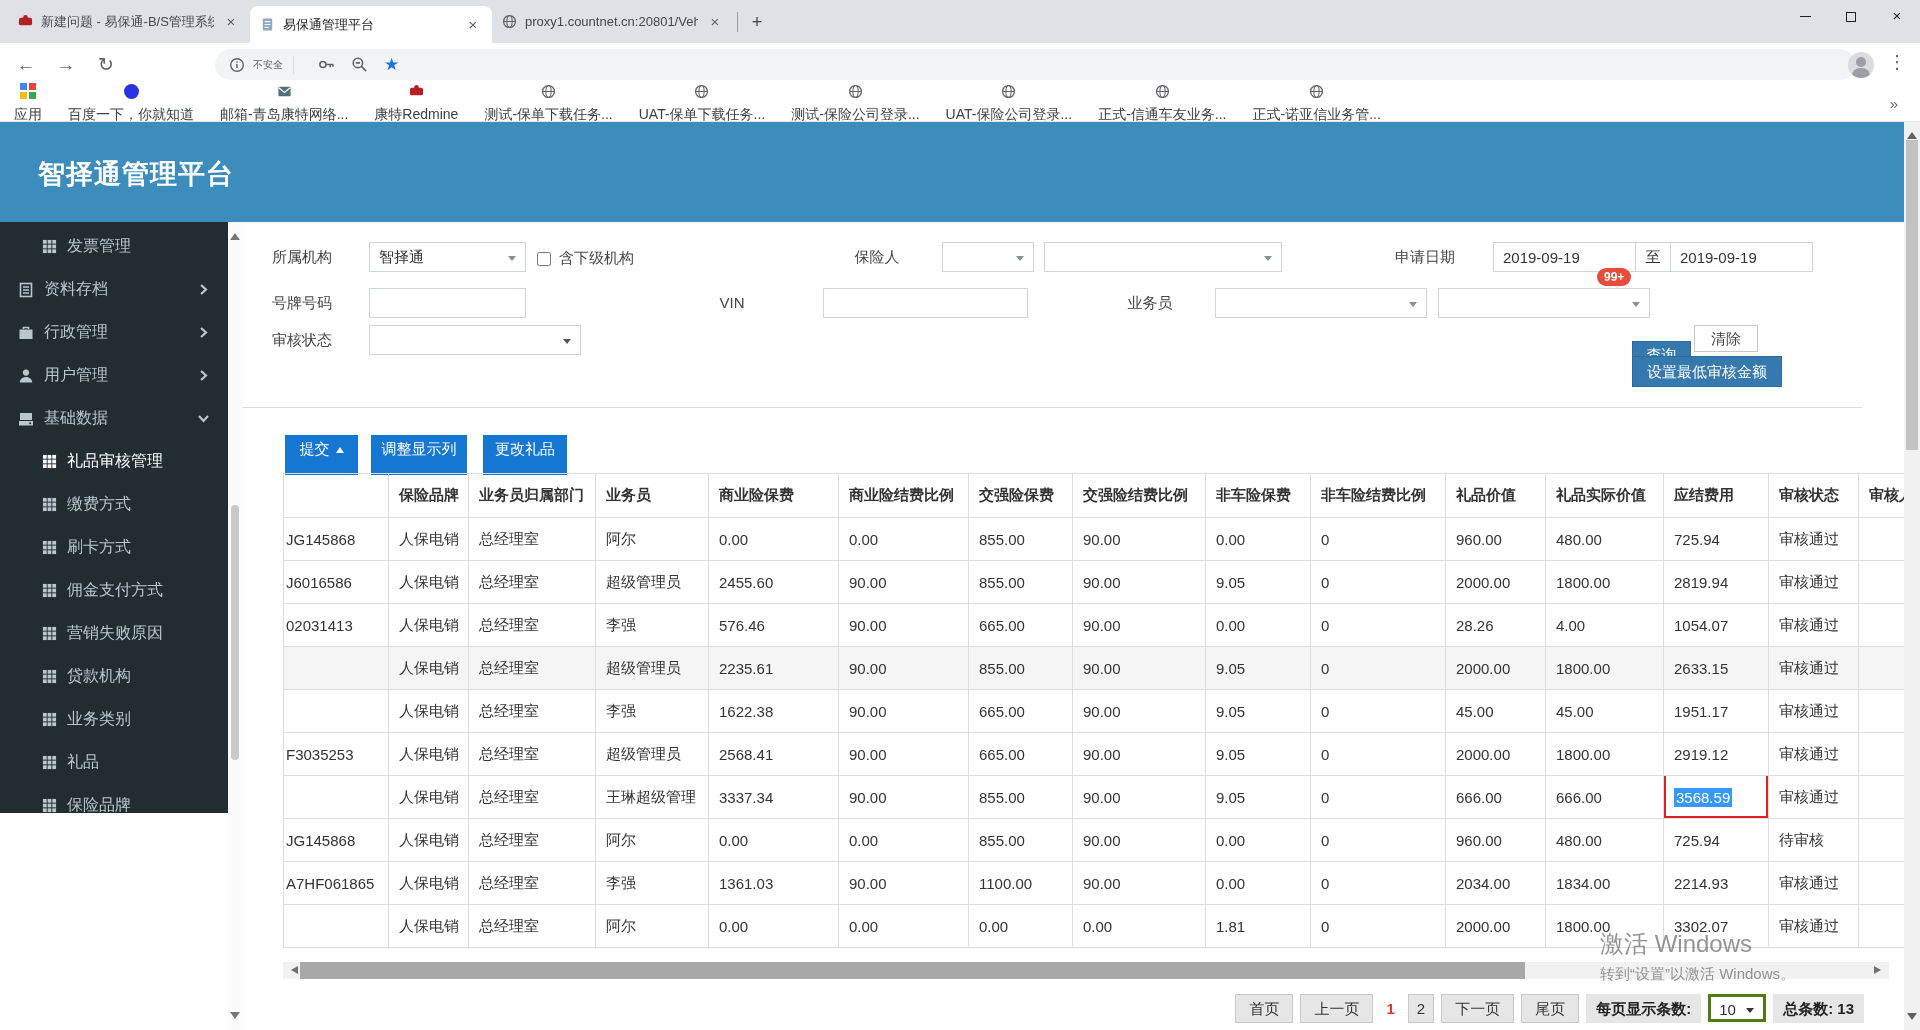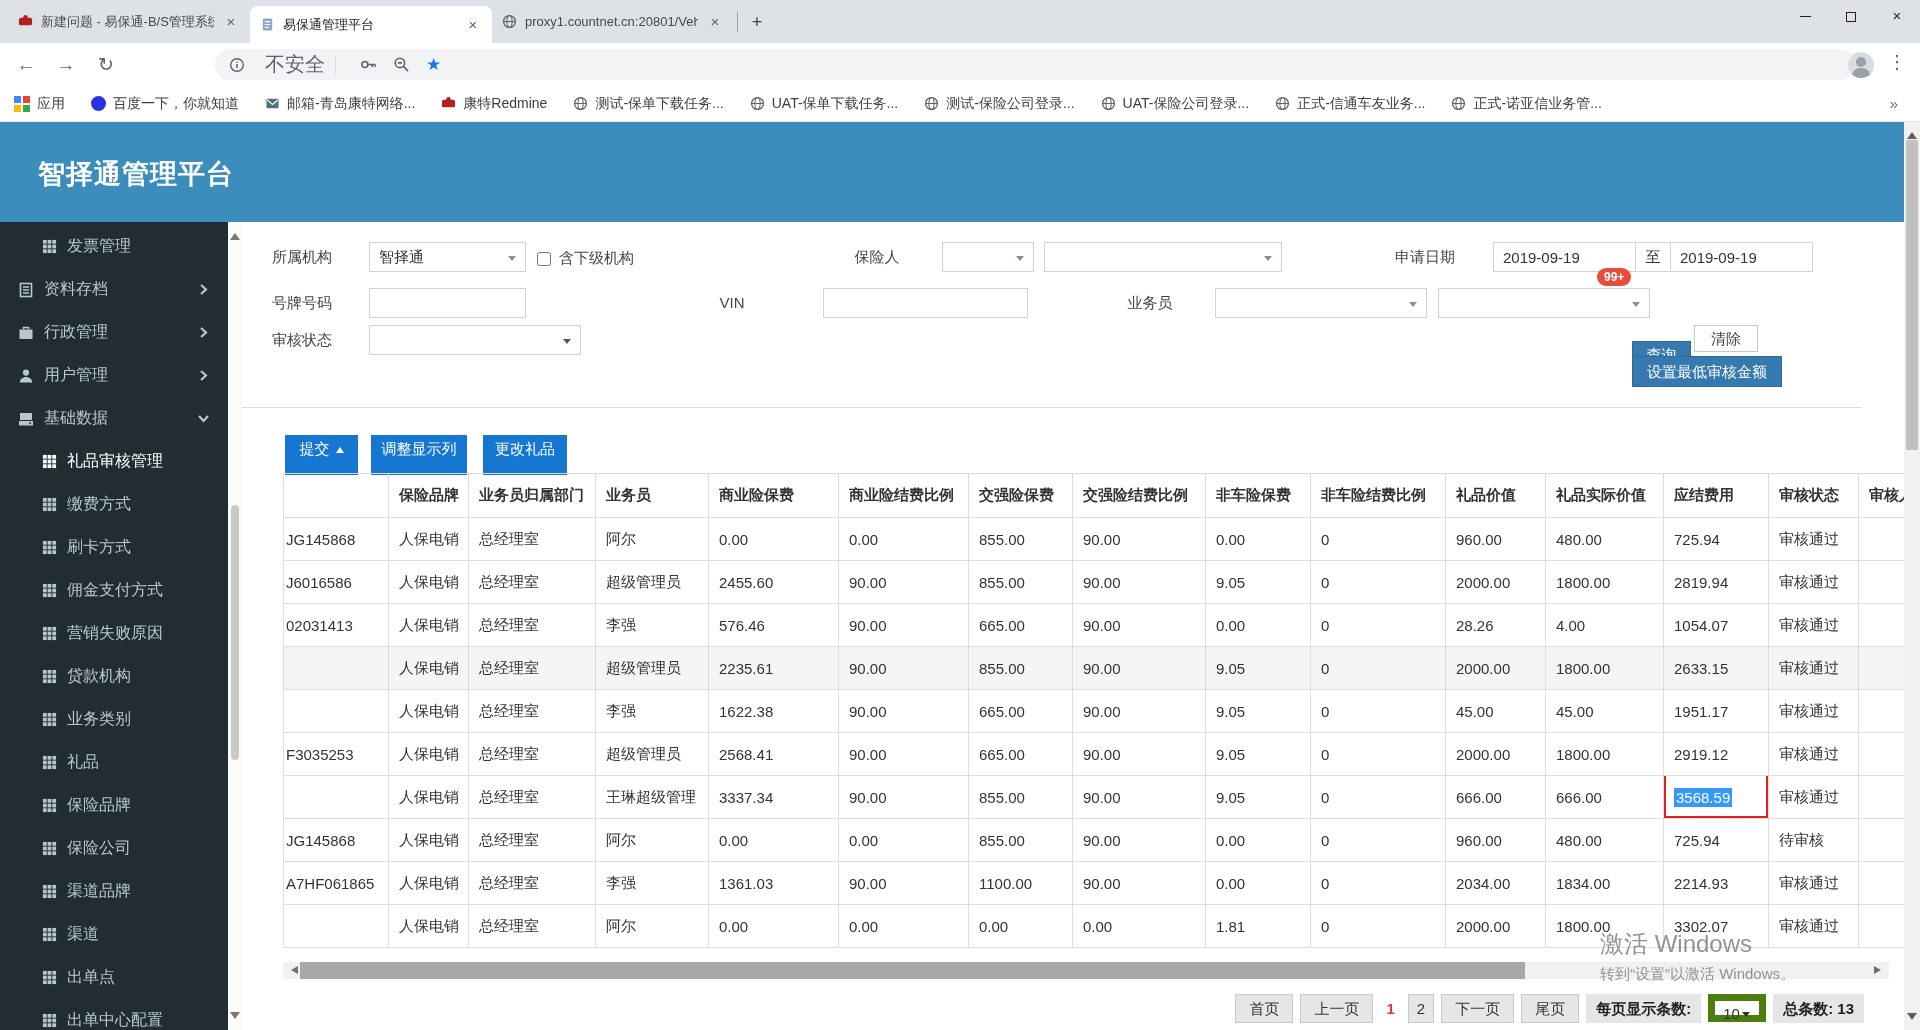--- a/index.html
+++ b/index.html
@@ -23,56 +23,56 @@
   .wc-min { right:92px; } .wc-max { right:46px; } .wc-close { right:0; font-size:15px; }
   .wc-min i { display:inline-block; width:11px; border-bottom:1.5px solid #222; vertical-align:middle; }
   .wc-max i { display:inline-block; width:10px; height:10px; border:1.3px solid #222; vertical-align:middle; }
 
   
   .navbar { position:absolute; left:0; top:43px; width:1920px; height:43px; background:#fff; }
   .nav-ic { position:absolute; top:8px; width:28px; height:28px; text-align:center; line-height:28px;
             font-size:19px; color:#5f6368; border-radius:50%; cursor:pointer; }
   .omnibox { position:absolute; left:215px; top:6px; width:1640px; height:31px; background:#f1f3f4;
              border-radius:16px; display:flex; align-items:center; padding:0 14px; }
-  .omni-sec { color:#5f6368; font-size:20px; margin:0 10px 0 20px; }
+  .omni-sec { color:#5f6368; font-size:10px; margin:0 10px 0 8px; }
   .omni-div { width:1px; height:18px; background:#dadce0; margin-right:12px; }
   .omni-url { font-size:15px; color:#202124; white-space:nowrap; overflow:hidden; flex:1; }
   .omni-right { display:flex; align-items:center; gap:16px; margin-left:12px; }
   .star { color:#1a73e8; font-size:17px; }
   .avatar-btn { position:absolute; right:46px; top:9px; width:26px; height:26px; border-radius:50%;
                 background:#dadce0; overflow:hidden; cursor:pointer; }
   .avatar-btn i, .hd-avatar i { display:block; background:#9aa0a6; border-radius:50%; }
   .avatar-btn .hd1 { width:10px; height:10px; margin:5px auto 1px; }
   .avatar-btn .bd1 { width:18px; height:12px; margin:0 auto; border-radius:8px 8px 0 0; }
   .kebab { position:absolute; right:14px; top:8px; font-size:18px; color:#5f6368; cursor:pointer; }
 
   
   .bookbar { position:absolute; left:0; top:86px; width:1920px; height:36px; background:#fff;
              border-bottom:1px solid #e4e6e8; display:flex; align-items:center; padding-left:14px; gap:26px; }
-  .bm { display:flex; align-items:center; gap:7px; font-size:14px; color:#3c4043; white-space:nowrap; cursor:pointer; }
+  .bm { display:flex; align-items:center; gap:7px; font-size:14px; color:#3c4043; white-space:nowrap; cursor:pointer;flex-direction:column; }
   .bm-ov { position:absolute; right:22px; color:#5f6368; font-size:15px; cursor:pointer; }
   .fav-dot { width:15px; height:15px; border-radius:50%; display:inline-block; }
   .apps4 { display:grid; grid-template-columns:7px 7px; grid-gap:2px; }
   .apps4 i { width:7px; height:7px; display:block; }
 
   
   .appheader { position:absolute; left:0; top:122px; width:1904px; height:100px; background:#3c8dbc; }
   .app-title { position:absolute; left:38px; top:34px; font-size:27px; font-weight:bold; color:#fff; letter-spacing:1px; }
   .hd-speaker { position:absolute; left:1585px; top:160px; color:#fff; }
   .hd-badge { position:absolute; left:1597px; top:146px; background:#e74c3c; color:#fff; font-size:12px;
               font-weight:bold; padding:2px 7px; border-radius:10px; z-index:2; }
   .hd-avatar { position:absolute; left:1634px; top:150px; width:44px; height:44px; border-radius:50%;
                background:#d4d6d8; overflow:hidden; cursor:pointer; }
   .hd-avatar .hd1 { width:15px; height:15px; margin:9px auto 2px; }
   .hd-avatar .bd1 { width:28px; height:16px; margin:0 auto; border-radius:12px 12px 0 0; }
   .hd-user { position:absolute; left:1698px; top:160px; color:#fff; font-size:19px; font-weight:bold; }
   .hd-power { position:absolute; left:1845px; top:158px; color:#fff; cursor:pointer; }
 
   
-  .sidebar { position:absolute; left:0; top:222px; width:228px; height:808px; background:#222d32; padding-top:3px; overflow:hidden; }
+  .sidebar { position:absolute; left:0; top:222px; width:228px; height:591px; background:#222d32; padding-top:3px; overflow:hidden; }
   .sb-item { height:43px; display:flex; align-items:center; color:#b8c7ce; font-size:16px; cursor:pointer; position:relative; }
   .sb-item.section { padding-left:18px; }
   .sb-item.sub { padding-left:42px; }
   .sb-item .sbic { margin-right:10px; color:#b8c7ce; }
   .sb-item.active { color:#fff; } .sb-item.active .sbic { color:#fff; }
   .sb-chev { position:absolute; right:18px; color:#b8c7ce; }
   .side-scroll { position:absolute; left:228px; top:222px; width:14px; height:808px; background:#fbfbfb; }
   .ss-arrow { position:absolute; left:2px; width:0; height:0; border:5px solid transparent; }
   .ss-up { top:6px; border-bottom:7px solid #777; }
   .ss-down { bottom:6px; border-top:7px solid #777; }
@@ -125,21 +125,21 @@
   .hs-left { left:4px; border-right:7px solid #707070; }
   .hs-right { right:4px; border-left:7px solid #707070; }
   .hs-thumb { position:absolute; left:17px; top:0; width:1225px; height:17px; background:#a8a8a8; }
 
   .pagi { position:absolute; top:771px; right:40px; height:30px; display:flex; align-items:center; gap:7px; font-size:15px; }
   .pg-btn { background:#e6e6e6; border:1px solid #c9c9c9; color:#333; padding:0 13px; height:29px;
             line-height:27px; cursor:pointer; }
   .pg-num { padding:0 8px; }
   .pg-cur { background:transparent; border:none; color:#e4393c; font-weight:bold; padding:0 6px; height:29px; line-height:29px; }
   .pg-blk { background:#e6e6e6; color:#222; font-weight:bold; padding:0 10px; height:29px; line-height:29px; }
-  .pg-sel { position:relative; background:#fff; border:7px solid #4d7c0f; width:58px; height:28px;
+  .pg-sel { position:relative; background:#fff; border:3px solid #4d7c0f; width:58px; height:28px;
             line-height:26px; padding:0 8px; cursor:pointer; }
   .pg-sel .caret { top:11px; border-top-color:#333; }
 
   .watermark { position:absolute; left:1358px; top:706px; color:rgba(118,118,118,0.78); z-index:5; pointer-events:none; }
   .wm1 { font-size:24px; }
   .wm2 { font-size:15px; margin-top:5px; }
 
   .vscroll { position:absolute; right:0; top:122px; width:16px; height:908px; background:#f1f1f1; }
   .vs-arrow { position:absolute; left:3px; width:0; height:0; border:5px solid transparent; }
   .vs-up { top:5px; border-bottom:7px solid #606060; }

